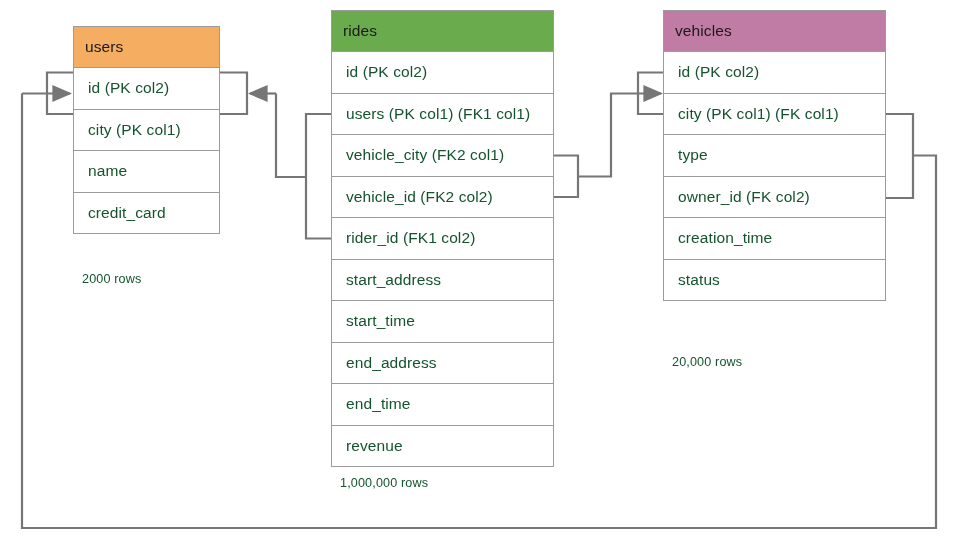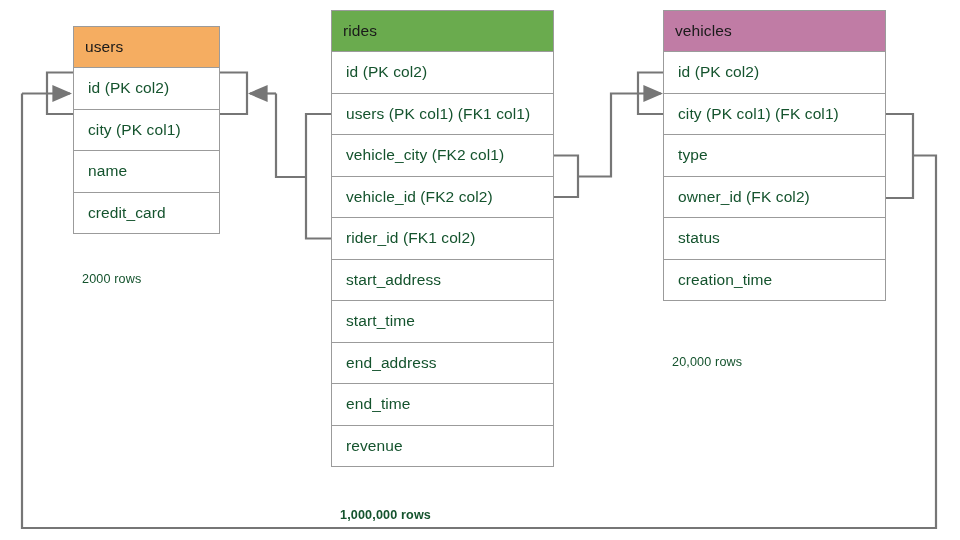--- a/index.html
+++ b/index.html
@@ -138,40 +138,40 @@
     <div class="entity-field">
       <span>end_address</span>
     </div>
     <div class="entity-field">
       <span>end_time</span>
     </div>
     <div class="entity-field">
       <span>revenue</span>
     </div>
   </div>
-  <div class="row-count" style="left:340px; top:508px;font-weight:bold;">1,000,000 rows</div>
+  <div class="row-count" style="left:340px; top:476px;">1,000,000 rows</div>
 
   <div class="entity" style="left:663px; top:10px; width:223px;">
     <div class="entity-header" style="background:#C07CA5;">
       <span>vehicles</span>
     </div>
     <div class="entity-field">
       <span>id (PK col2)</span>
     </div>
     <div class="entity-field">
       <span>city (PK col1) (FK col1)</span>
     </div>
     <div class="entity-field">
       <span>type</span>
     </div>
     <div class="entity-field">
       <span>owner_id (FK col2)</span>
     </div>
     <div class="entity-field">
-      <span>status</span>
+      <span>creation_time</span>
     </div>
     <div class="entity-field">
-      <span>creation_time</span>
+      <span>status</span>
     </div>
   </div>
   <div class="row-count" style="left:672px; top:355px;">20,000 rows</div>
 
 </div>
 
 </body></html>

